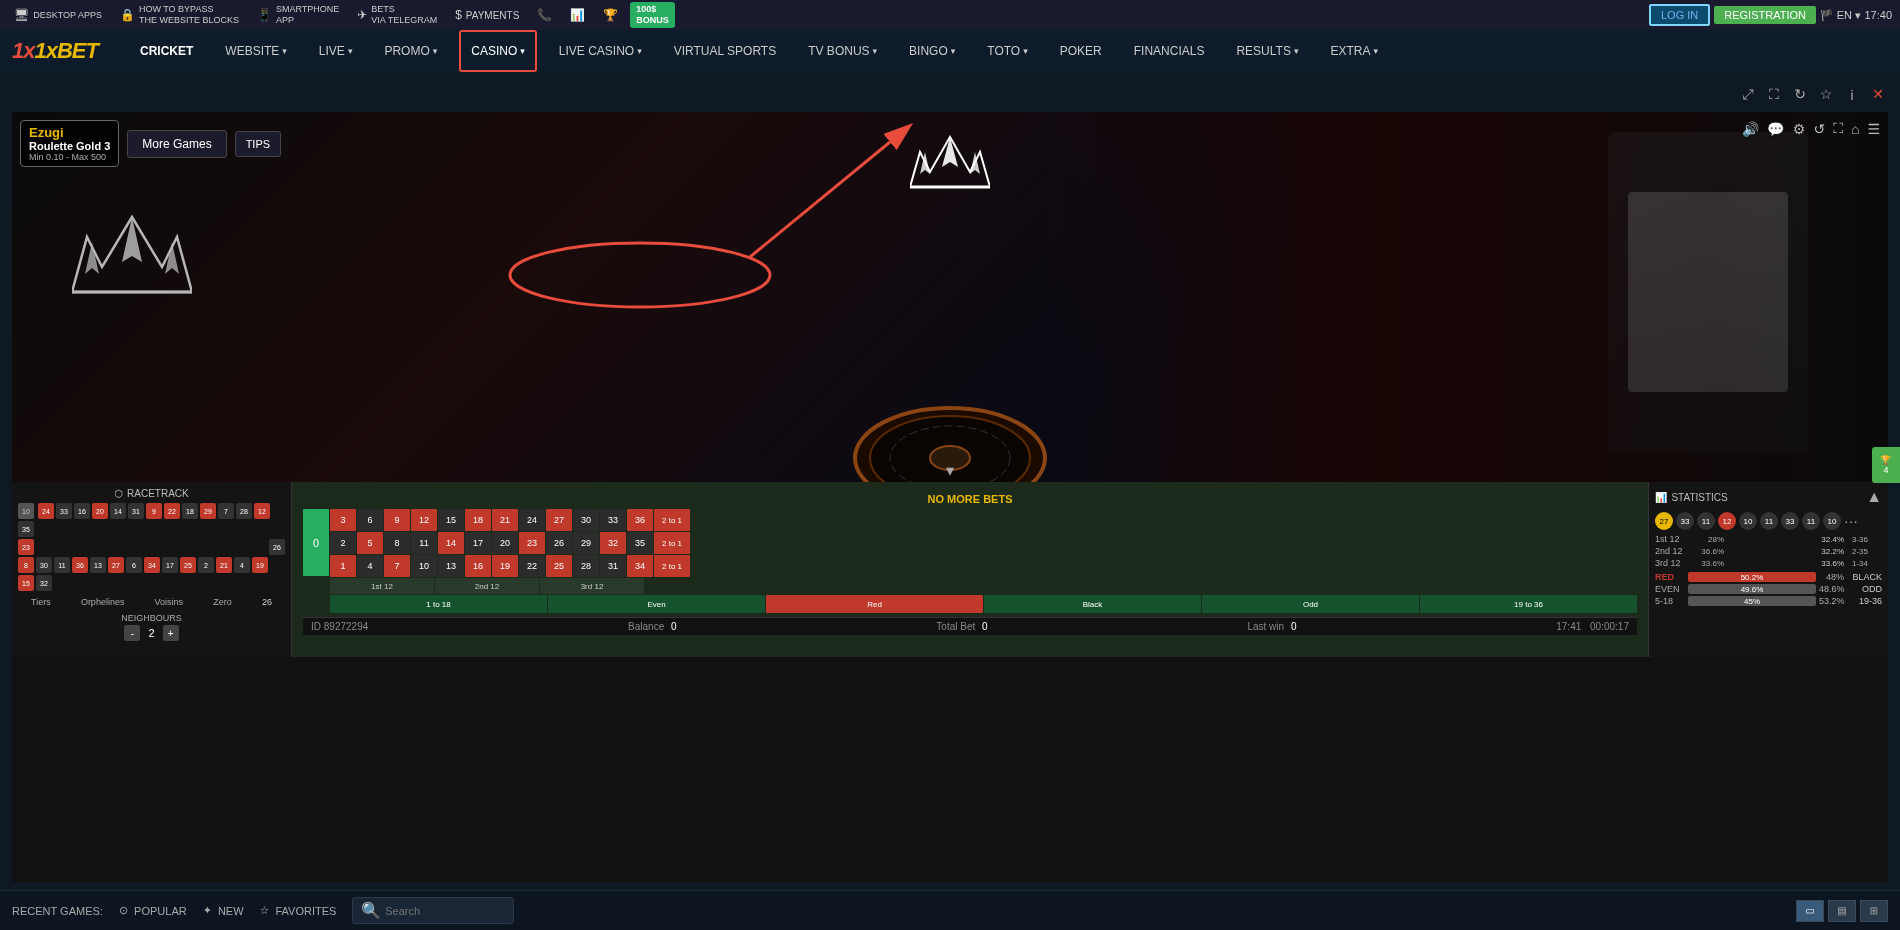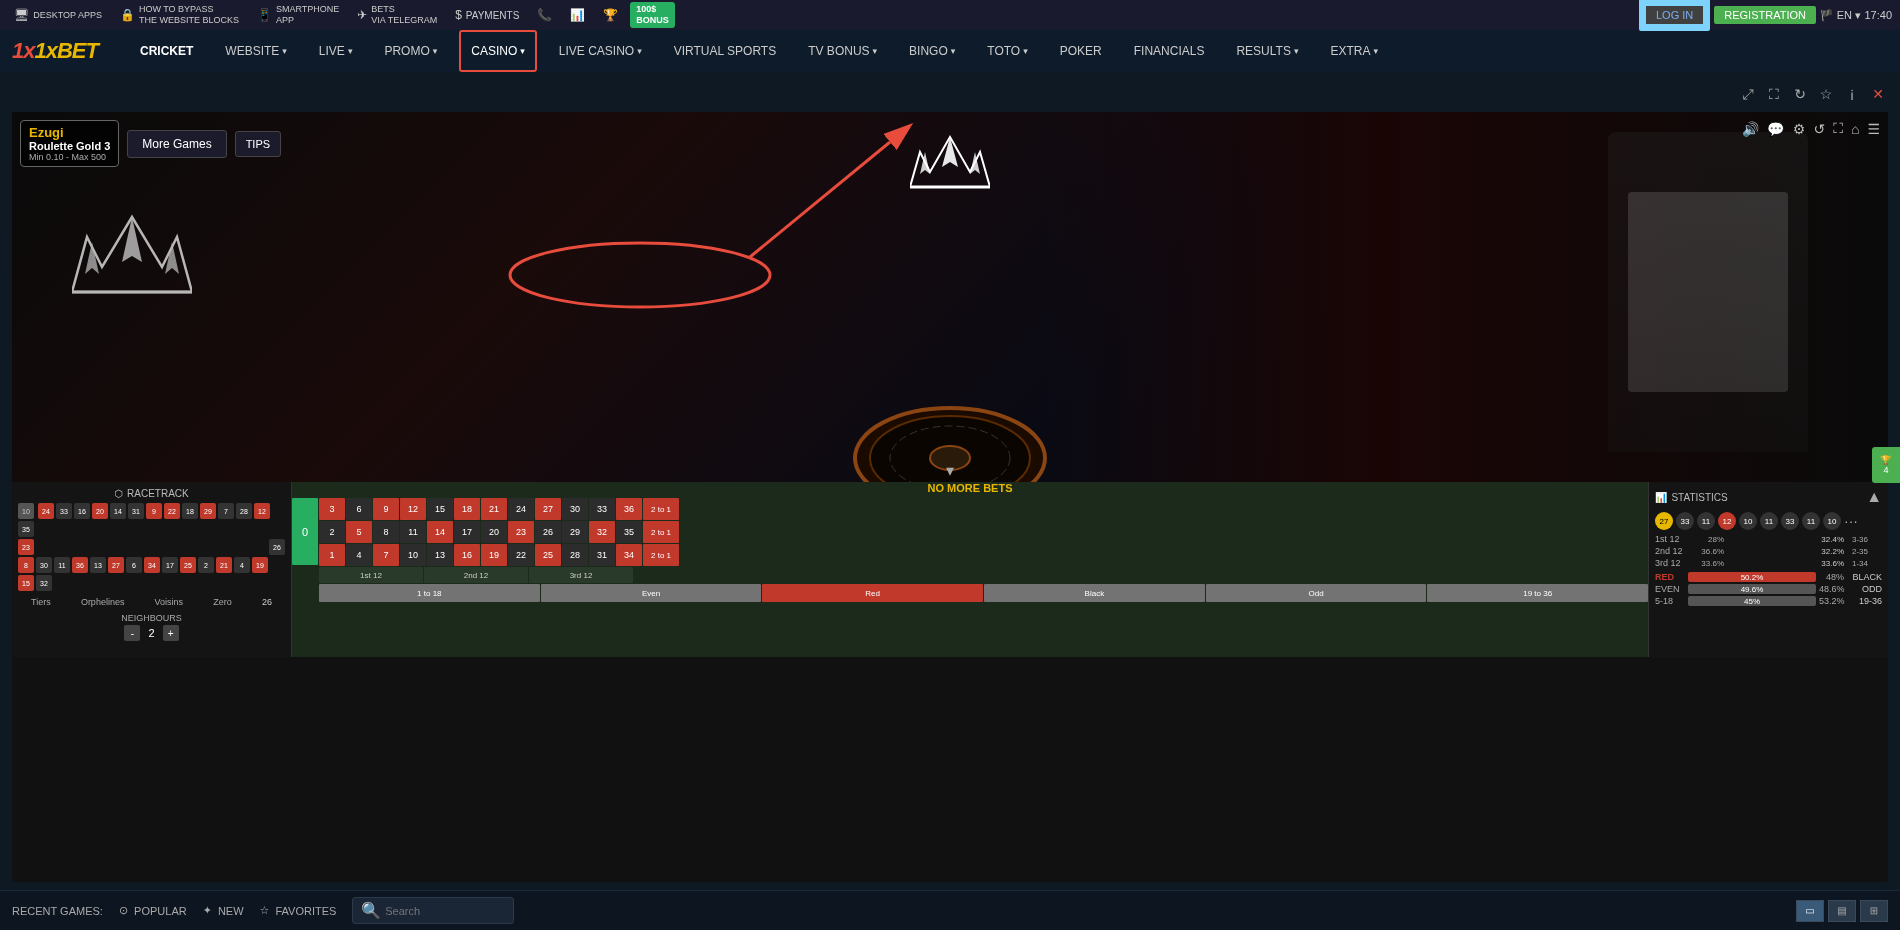--- a/index.html
+++ b/index.html
@@ -17,21 +17,21 @@
     .top-bar-item {
       display: flex; align-items: center; gap: 4px;
       color: #ccc; font-size: 10px; cursor: pointer;
       padding: 2px 6px;
       white-space: nowrap;
     }
     .top-bar-item .icon { font-size: 12px; }
     .top-bar-spacer { flex: 1; }
     .top-bar-right { display: flex; align-items: center; gap: 4px; }
     .btn-login {
-      background: #404040; color: #7aacf0; border: 7px solid #7dd3fc;
+      background: #0c4a6e; color: #7aacf0; border: 2px solid #7dd3fc;
       padding: 3px 10px; font-size: 11px; cursor: pointer; border-radius: 2px;
     }
     .btn-register {
       background: #4caf50; color: #fff; border: none;
       padding: 3px 10px; font-size: 11px; cursor: pointer; border-radius: 2px;
     }
     .top-bar-lang { color: #ccc; font-size: 11px; display: flex; align-items: center; gap: 3px; cursor: pointer; }
     .top-bar-time { color: #ccc; font-size: 11px; }
 
     
@@ -237,21 +237,21 @@
     .neighbours-title { color: #aaa; font-size: 9px; text-align: center; margin-top: 4px; }
     .neighbours-controls {
       display: flex; align-items: center; justify-content: center; gap: 8px; margin-top: 2px;
     }
     .nbr-btn { background: #444; color: #fff; border: none; width: 16px; height: 16px; font-size: 10px; cursor: pointer; border-radius: 2px; }
     .nbr-val { color: #fff; font-size: 11px; }
 
     
     .main-table-section {
       flex: 1;
-      padding: 0;
+      padding: 11px;
       background: #1c2a1c;
     }
     .no-more-bets {
       color: #e8b800;
       font-size: 11px;
       text-align: center;
       margin-bottom: 4px;
       font-weight: bold;
     }
     .bet-cell {
@@ -265,21 +265,21 @@
     .bet-cell.red { background: #c0392b; }
     .bet-cell.black { background: #2c2c2c; }
     .bet-cell.green { background: #27ae60; }
     .bet-cell.label { background: #2a3a2a; color: #ccc; font-size: 8px; }
     .bet-cell.label-2to1 { background: #c0392b; color: #fff; font-size: 8px; }
     .bot-cell {
       flex: 1;
       height: 18px;
       display: flex; align-items: center; justify-content: center;
       font-size: 8px; color: #fff; cursor: pointer;
-      background: #737373;
+      background: #14532d;
       border-radius: 1px;
     }
     .bot-cell.red-btn { background: #c0392b; }
 
     
     .balance-bar {
       display: flex; align-items: center; justify-content: space-between;
       padding: 3px 8px;
       background: #111;
       border-top: 1px solid #333;
@@ -708,20 +708,39 @@
 
         <div style="display:flex;gap:1px;margin-top:1px;margin-left:27px;">
           <div class="bot-cell">1 to 18</div>
           <div class="bot-cell">Even</div>
           <div class="bot-cell red-btn">Red</div>
           <div class="bot-cell">Black</div>
           <div class="bot-cell">Odd</div>
           <div class="bot-cell">19 to 36</div>
         </div>
 
+        <div class="balance-bar" style="margin-top:4px;">
+          <span style="font-size:10px;color:#888;">ID 89272294</span>
+          <span>
+            <span style="color:#888;">Balance</span>
+            <span style="color:#fff;margin-left:4px;">0</span>
+          </span>
+          <span>
+            <span style="color:#888;">Total Bet</span>
+            <span style="color:#fff;margin-left:4px;">0</span>
+          </span>
+          <span>
+            <span style="color:#888;">Last win</span>
+            <span style="color:#fff;margin-left:4px;">0</span>
+          </span>
+          <span>
+            <span style="color:#888;">17:41</span>
+            <span style="color:#888;margin-left:6px;">00:00:17</span>
+          </span>
+        </div>
       </div>
 
       <div class="stats-section">
         <div class="stats-header">
           <div class="stats-title">
             <span>📊</span>
             <span>STATISTICS</span>
           </div>
           <span style="color:#aaa;cursor:pointer;">▲</span>
         </div>

